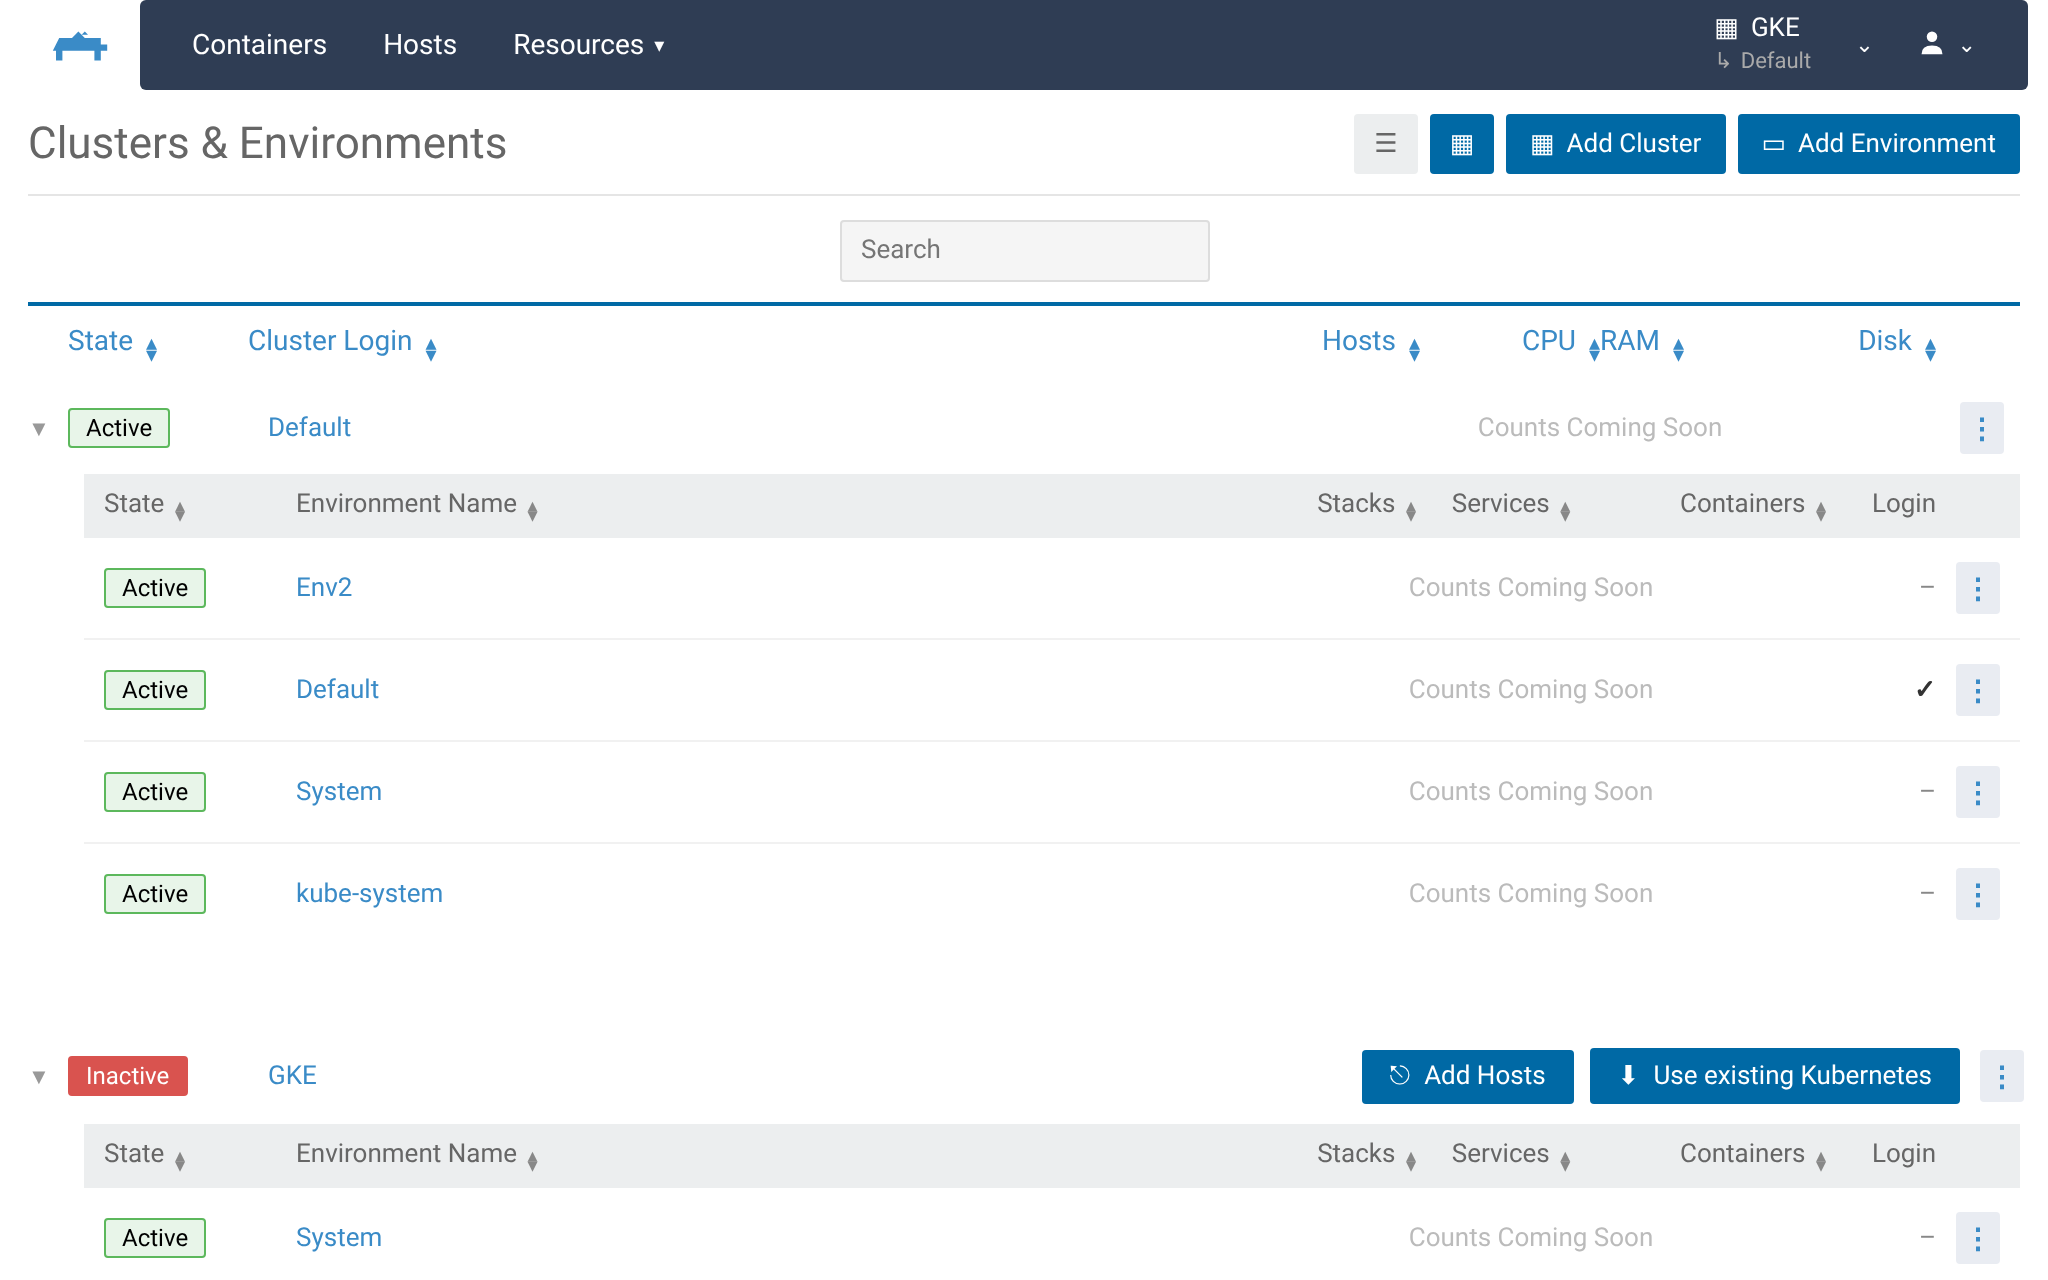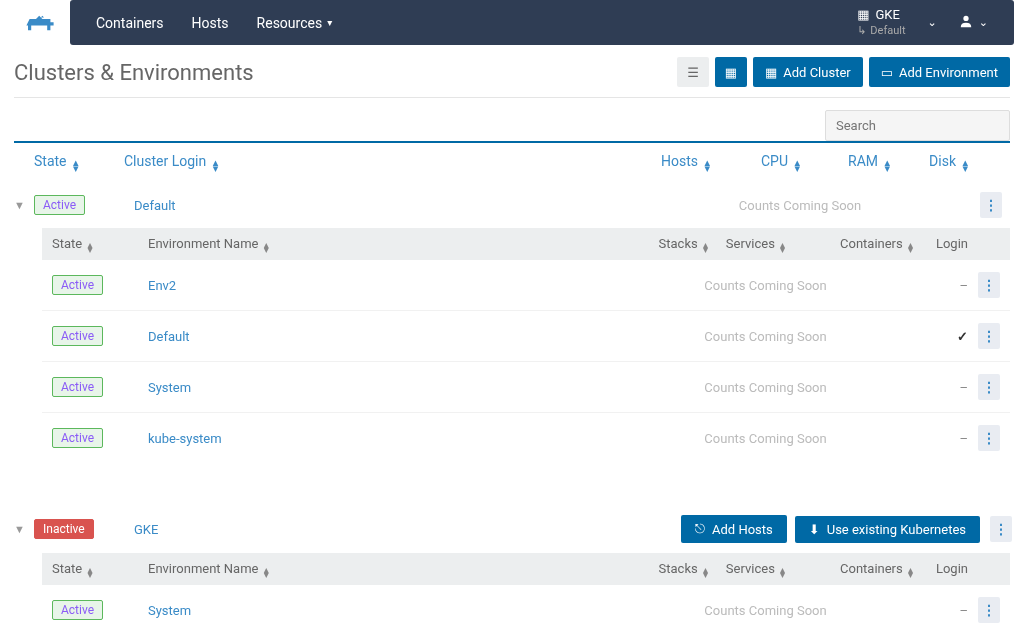--- a/index.html
+++ b/index.html
@@ -19,37 +19,37 @@
 .page{padding:12px 14px}
 .page-head{display:flex;align-items:center;margin-bottom:10px}
 .page-title{font-size:22px;color:#666;font-weight:400}
 .head-actions{margin-left:auto;display:flex;gap:6px}
 .btn{display:inline-flex;align-items:center;gap:6px;padding:6px 12px;border-radius:2px;font-size:13px;cursor:pointer;border:none}
 .btn-prim{background:#0069a5;color:#fff}
 .icon-btn{width:32px;height:30px;display:inline-flex;align-items:center;justify-content:center;border-radius:2px;cursor:pointer}
 .icon-btn.sel{background:#0069a5;color:#fff}
 .icon-btn.unsel{background:#eceeef;color:#666}
 hr.sep{border:none;border-top:1px solid #e5e5e5;margin:6px 0 12px}
-.search-row{display:flex;justify-content:flex-end;}
+.search-row{display:flex;justify-content:center;margin-bottom:10px}
 .search{width:185px;padding:7px 10px;border:1px solid #ddd;border-radius:2px;font-size:13px;background:#f5f5f5}
 .ctable{width:100%}
 .crow{display:flex;align-items:center;padding:10px 0;border-top:2px solid #0069a5}
 .chead{color:#3a8bc7;font-size:14px}
 .sortic{color:#3a8bc7;font-size:11px;margin-left:3px;display:inline-flex;flex-direction:column;line-height:6px}
 .col-state{width:110px;padding-left:20px}
 .col-cname{flex:1}
 .col-hosts{width:90px;text-align:right}
 .col-cpu{width:90px;text-align:right}
-.col-ram{width:90px;text-align:right}
+.col-ram{width:90px;text-align:left}
 .col-disk{width:90px;text-align:right;padding-right:12px}
 .col-act{width:30px}
 .cluster-row{display:flex;align-items:center;padding:10px 0}
 .expand{width:20px;color:#999;cursor:pointer;font-size:11px}
 .state-badge{display:inline-block;padding:2px 8px;border-radius:2px;font-size:12px;border:1px solid}
-.state-active{background:#e8f5e9;border-color:#5cb85c;color:#8b5cf6}
+.state-active{background:#e8f5e9;border-color:#5cb85c;color:#000000}
 .state-inactive{background:#d9534f;border-color:#d9534f;color:#fff}
 .link{color:#3a8bc7;cursor:pointer}
 .coming{color:#bbb;font-size:13px}
 .dots{background:#e9ecf2;width:22px;height:26px;display:inline-flex;align-items:center;justify-content:center;border-radius:2px;cursor:pointer;color:#3a8bc7;font-size:14px;font-weight:bold}
 .etable{margin-left:28px;margin-right:0;margin-bottom:14px}
 .ehead{display:flex;background:#eceeef;padding:8px 10px;font-size:13px;color:#666}
 .ecol-state{width:96px}
 .ecol-name{flex:1}
 .ecol-stacks{width:90px;text-align:right}
 .ecol-serv{width:95px;text-align:center}

